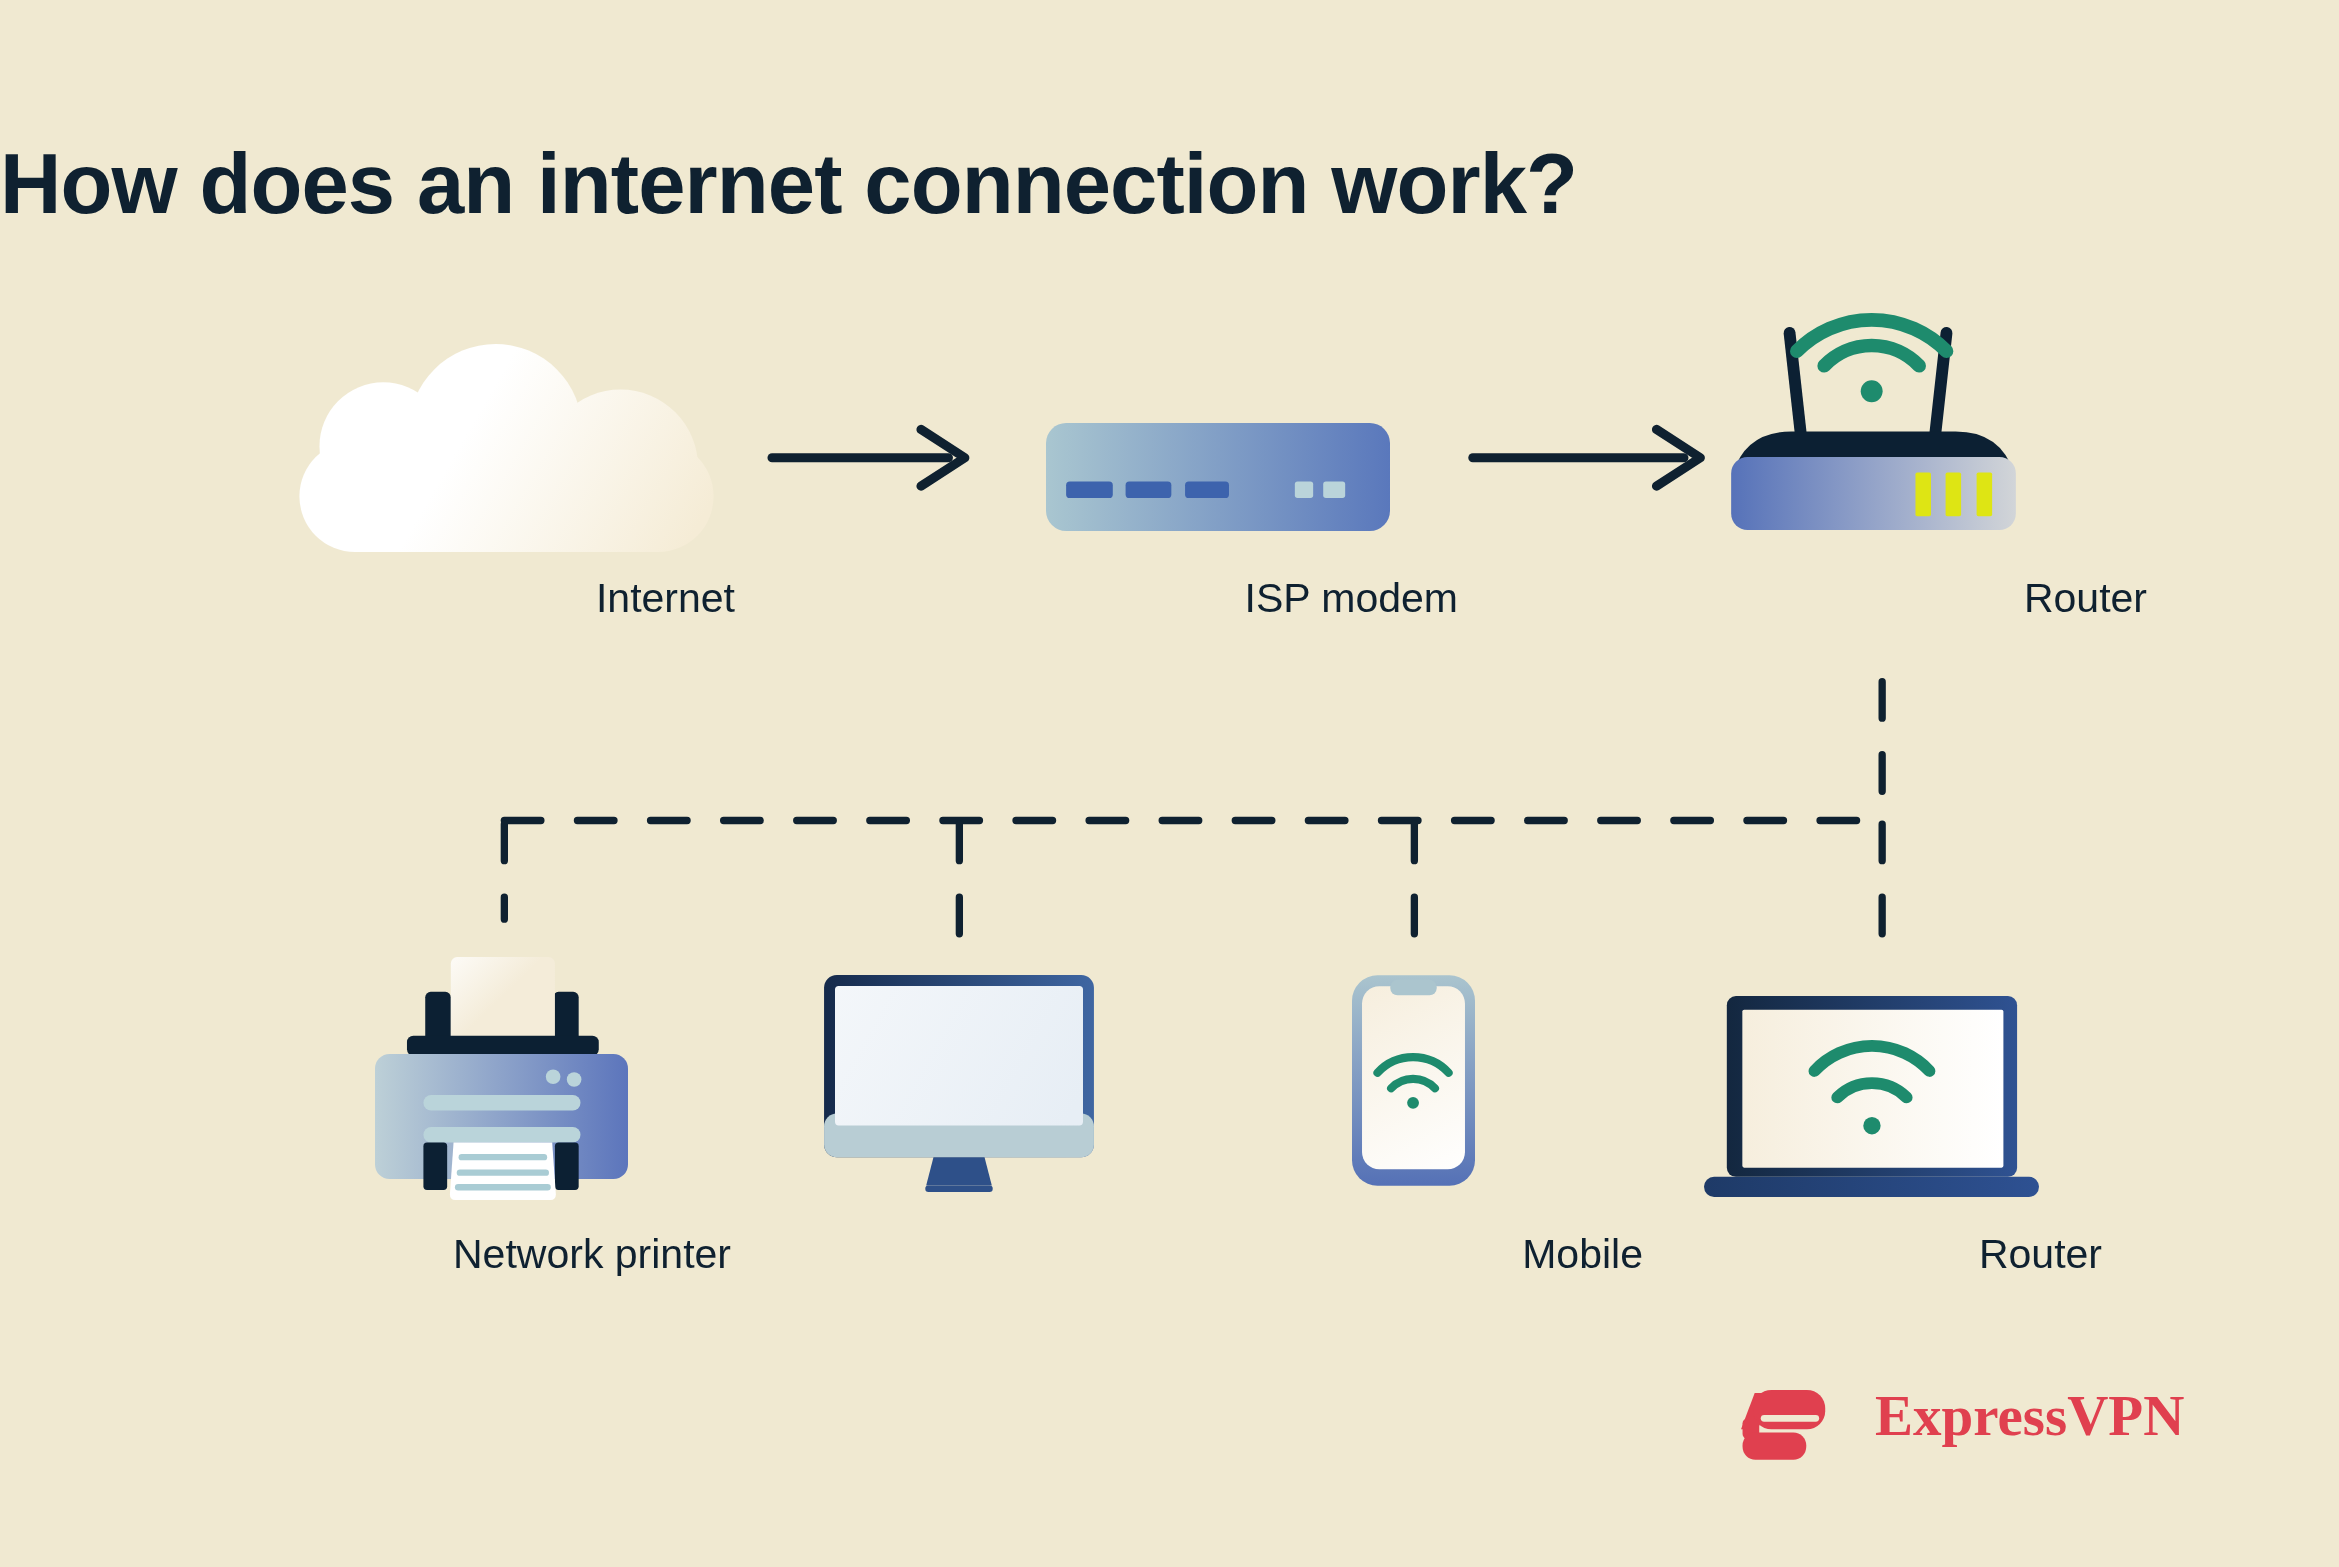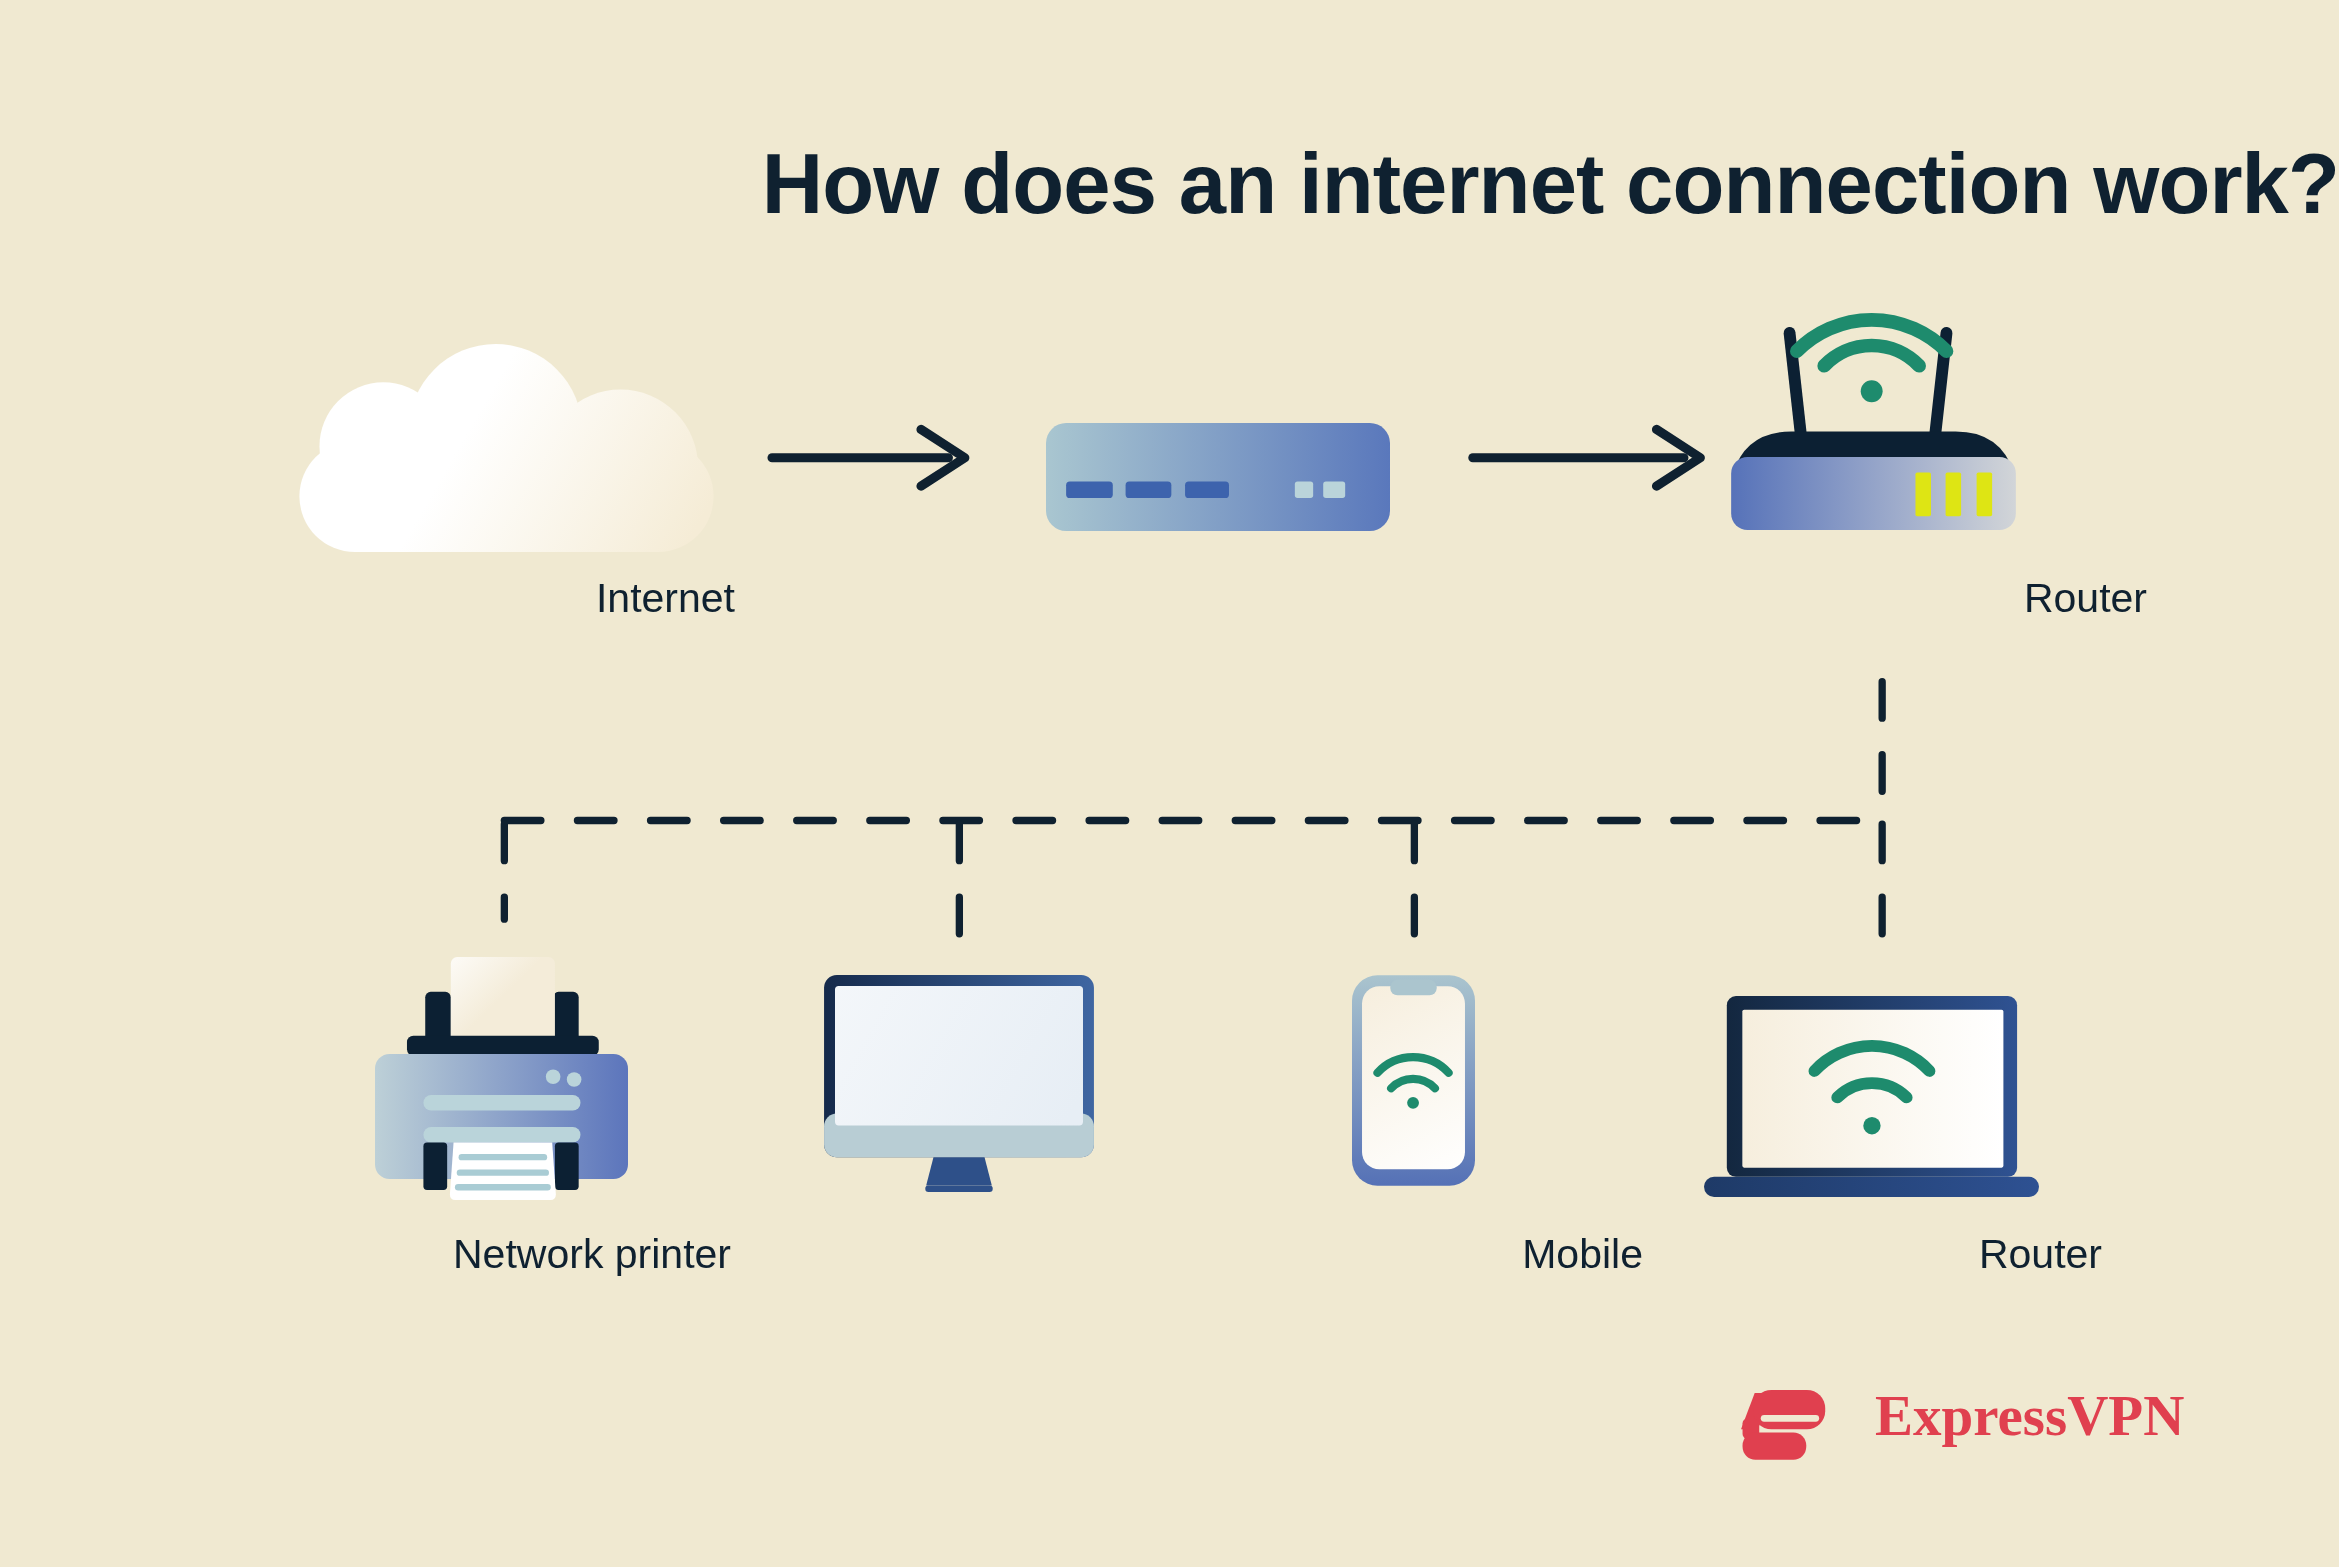--- a/index.html
+++ b/index.html
@@ -13,21 +13,21 @@
   html,body{width:2339px;height:1567px;}
   body{
     background:var(--background);
     font-family:"Liberation Sans","DejaVu Sans",sans-serif;
     color:var(--ink);
     overflow:hidden;
   }
   .canvas{position:relative;width:2339px;height:1567px;background:var(--background);}
   .title{
     position:absolute;left:0;top:135px;width:2339px;
-    text-align:right;font-size:85px;font-weight:bold;
+    text-align:left;font-size:85px;font-weight:bold;
     letter-spacing:-0.9px;color:var(--ink);
   }
   .node-icon{position:absolute;}
   .node-label{
     position:absolute;width:457px;text-align:right;
     font-size:41px;font-weight:400;color:var(--ink);line-height:1.1;
   }
   .connections{position:absolute;left:0;top:0;pointer-events:none;}
   .brand{position:absolute;left:1738px;top:1363px;display:flex;align-items:center;}
   .brand-mark{position:absolute;left:0;top:12.8px;}
@@ -95,20 +95,21 @@
     <g fill="#3d63ad">
       <rect x="22" y="64" width="51" height="18" rx="4"></rect>
       <rect x="87" y="64" width="50" height="18" rx="4"></rect>
       <rect x="152" y="64" width="48" height="18" rx="4"></rect>
     </g>
     <g fill="#bad4da">
       <rect x="272" y="64" width="20" height="18" rx="3"></rect>
       <rect x="303" y="64" width="24" height="18" rx="3"></rect>
     </g>
   </svg>
+  <div class="node-label" style="left:1001px;top:576px">ISP modem</div>
 
   <svg class="node-icon" style="left:1731px;top:311px" width="285" height="219" viewBox="0 0 312 240">
     <defs>
       <linearGradient id="grouter" x1="0" y1="0" x2="312" y2="0" gradientUnits="userSpaceOnUse">
         <stop offset="0" stop-color="#5672b9"></stop>
         <stop offset="1" stop-color="#d2d5d8"></stop>
       </linearGradient>
     </defs>
 
     <g stroke="#0c2033" stroke-width="13" stroke-linecap="round">

